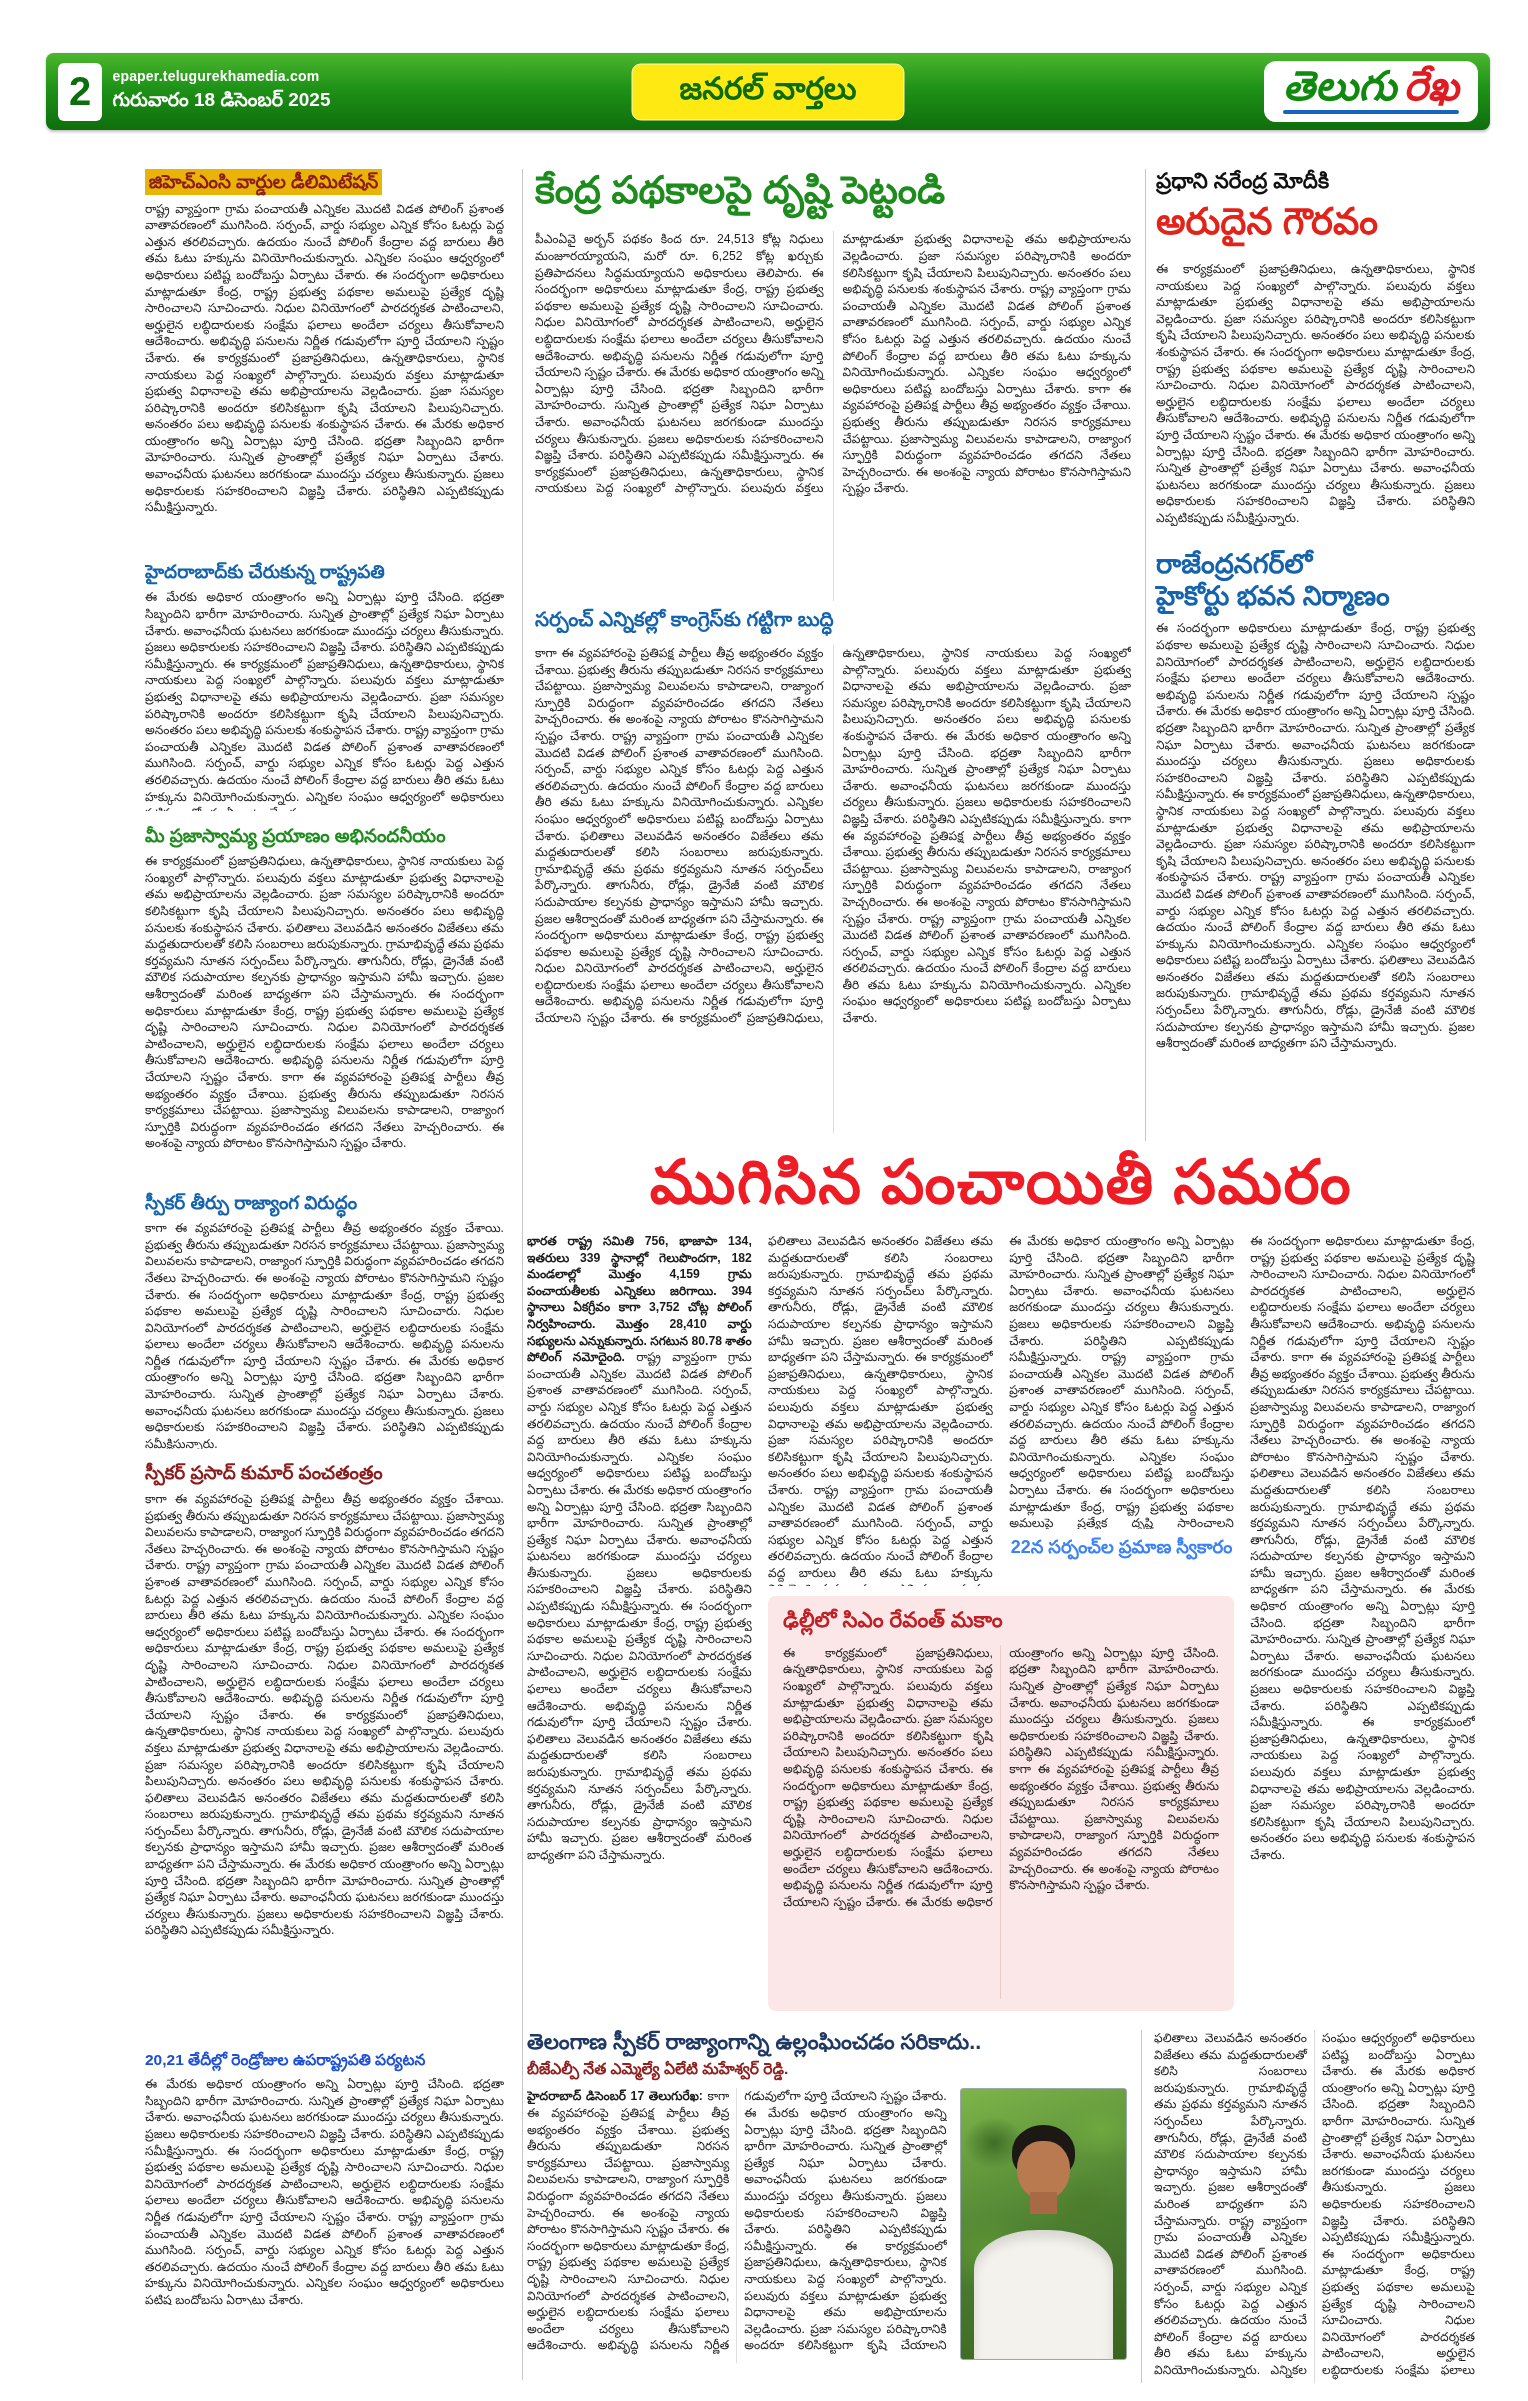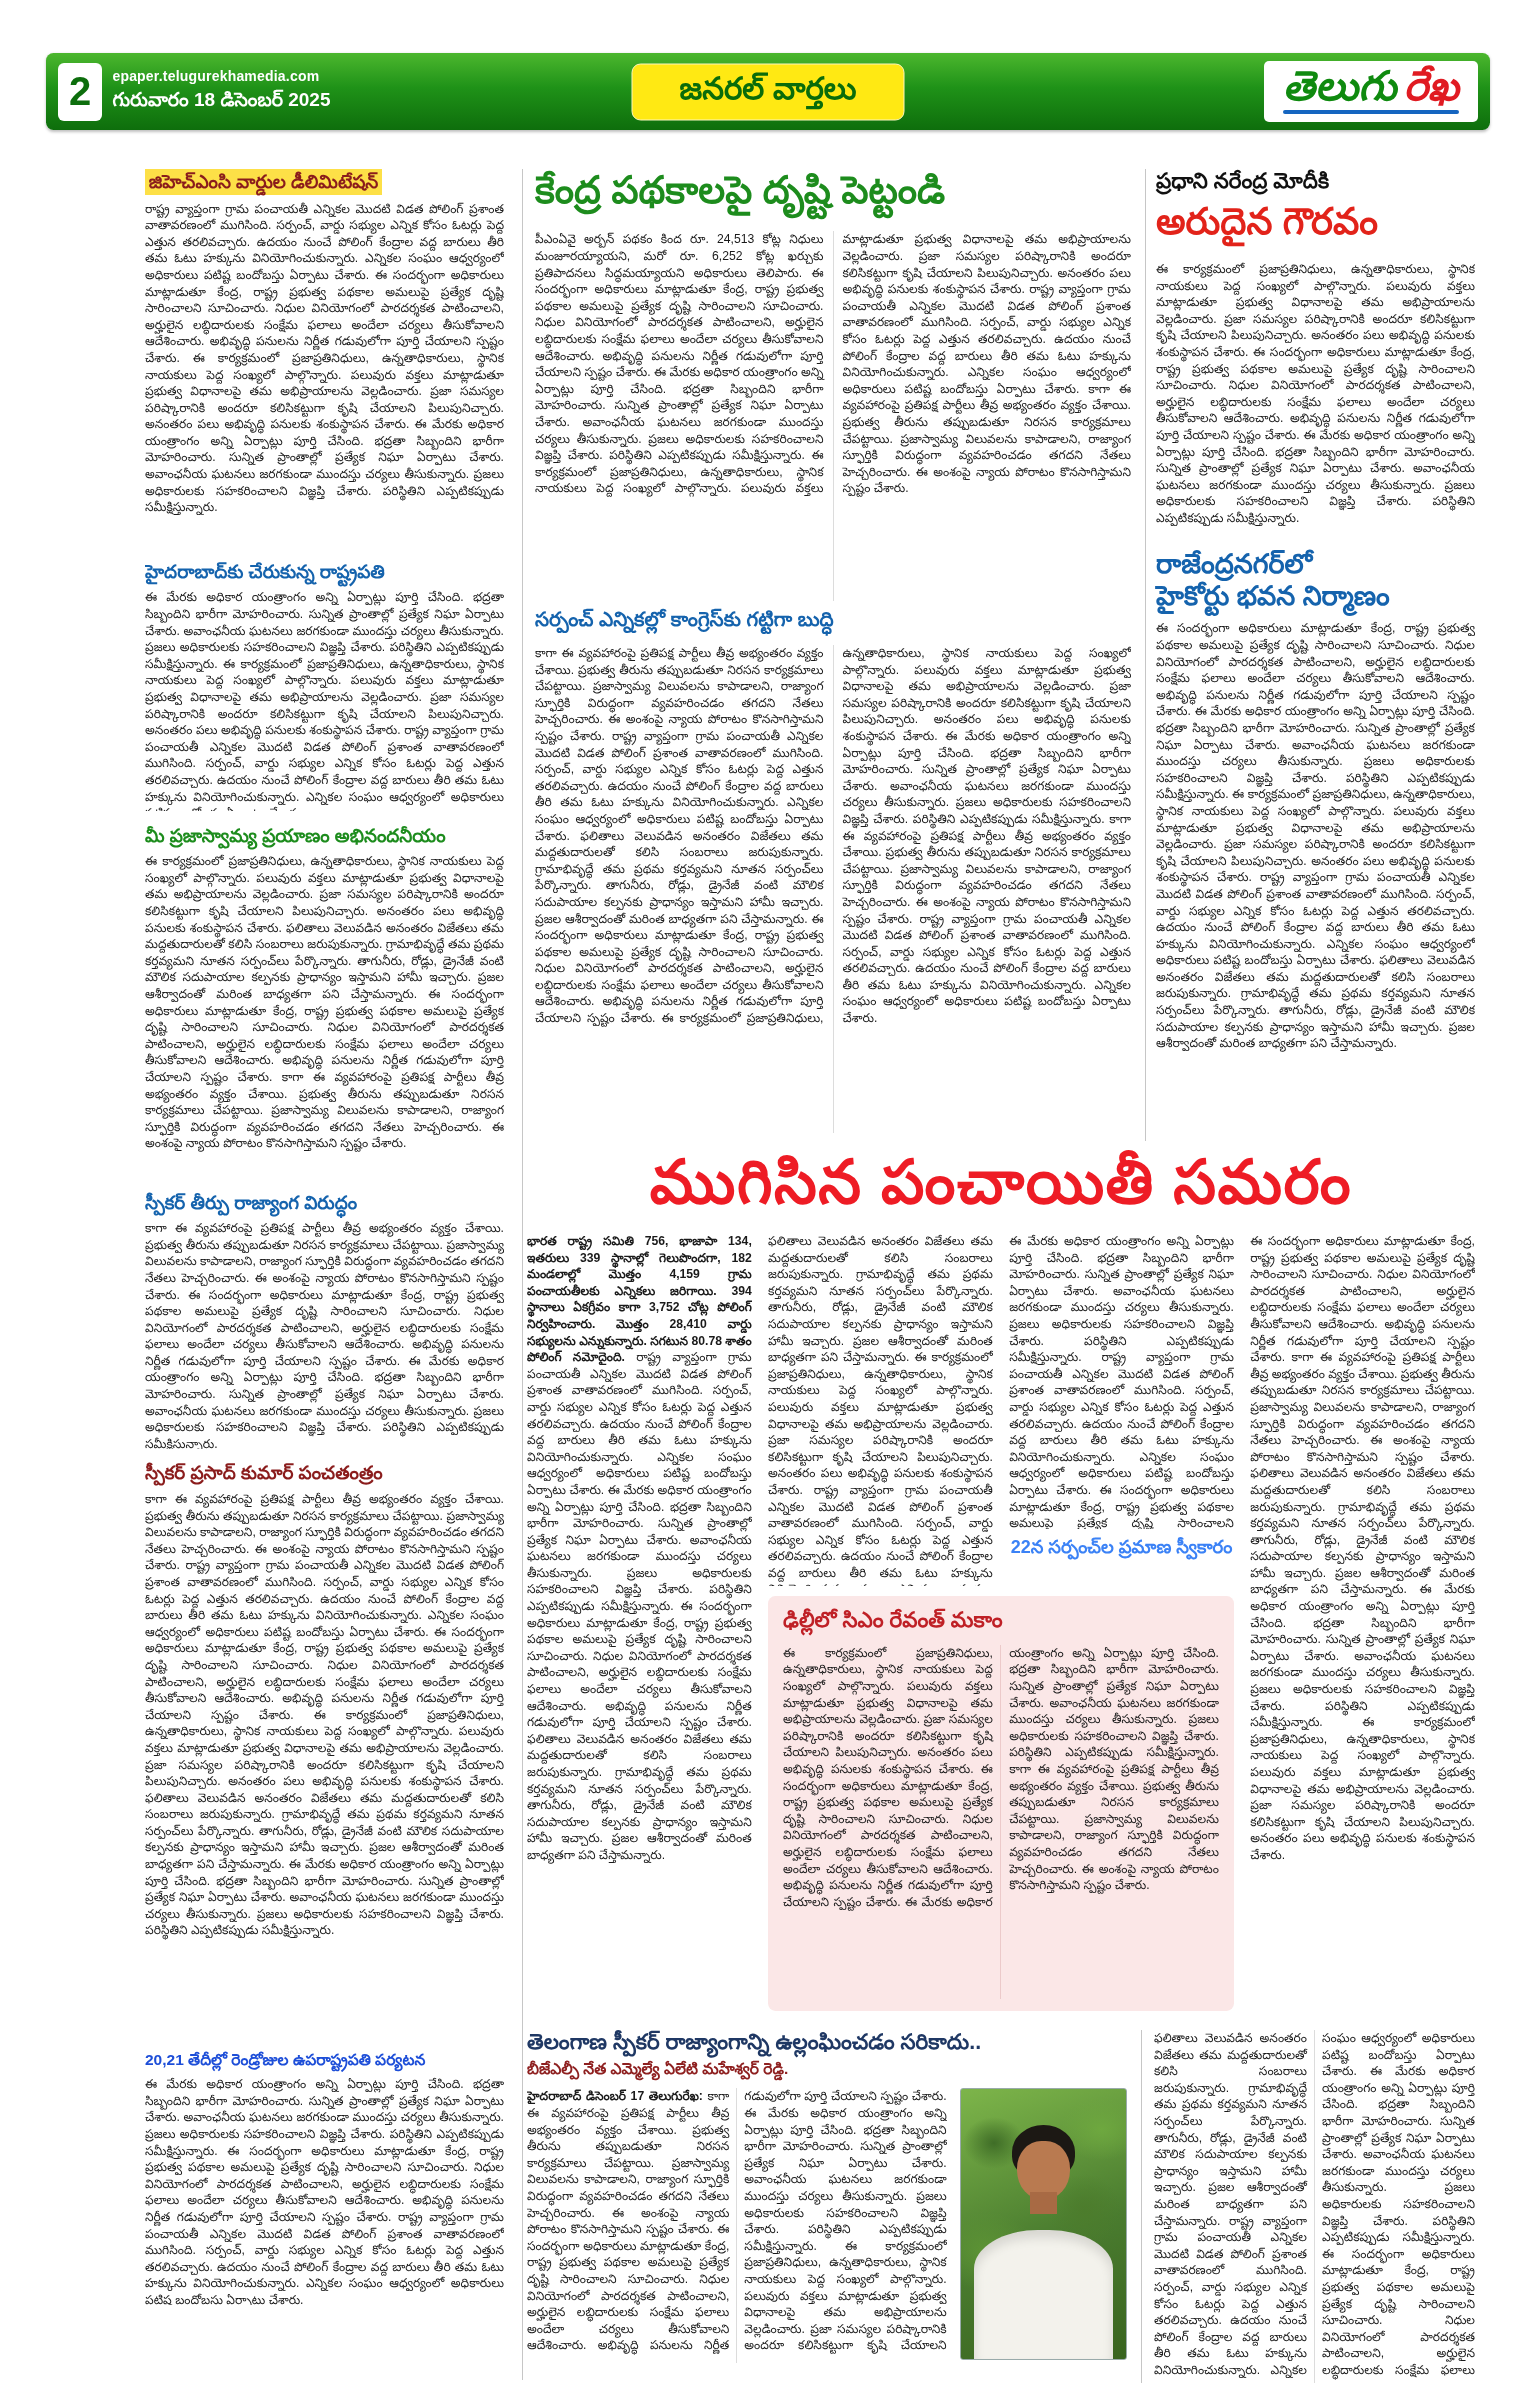--- a/index.html
+++ b/index.html
@@ -24,39 +24,39 @@
   }
   .hmeta { margin-left:10.4px; color:#ffffff; }
   .site  { font-size:14px; font-weight:bold; letter-spacing:0.2px; }
   .hdate { font-size:19px; font-weight:bold; margin-top:4.4px; }
   .pill {
     position:absolute; left:50%; top:50%; transform:translate(-50%,-50%);
     background:#ffe913; color:#0a6c0a; font-size:31px; font-weight:bold;
     padding:6px 47px; border-radius:9px; border:1.5px solid #fdf6c0; white-space:nowrap;
   }
   .brand {
-    margin-left:auto; background:#ffffff; border-radius:5px; padding:4.4px 19px 7.4px;
+    margin-left:auto; background:#ffffff; border-radius:12px; padding:4.4px 19px 7.4px;
     text-align:left; line-height:1;
   }
   .brand .bg1 { color:#0f8a0f; font-size:41px; font-weight:bold; font-style:italic; }
   .brand .bg2 { color:#e01b22; font-size:41px; font-weight:bold; font-style:italic; margin-left:7.4px; }
   .bswoosh { height:4.4px; background:#1565c0; border-radius:3px; margin-top:3px; }
 
   
   .bt {
     font-size:12.2px; line-height:1.36; text-align:justify; color:#1a1a1a;
     overflow:hidden;
   }
   .cols2 { column-count:2; column-gap:19px; column-rule:0.7px solid #dcdcdc; }
   .hl { font-weight:bold; line-height:1.22; margin-bottom:6px; }
   .dl { font-weight:bold; }
 
   
   .hl-maroon { color:#8a1c1c; font-size:18.5px; }
-  .hl-hilite { background:#fde047; display:inline-block; padding:1.5px 3.7px; }
+  .hl-hilite { background:#eab308; display:inline-block; padding:1.5px 3.7px; }
   .hl-blue   { color:#1563ad; font-size:18.5px; }
   .hl-green  { color:#1d8c1d; font-size:18.5px; }
   .hl-black  { color:#1d4ed8; font-size:15.5px; }
   .h-central { color:#1d8c1d; font-size:38px; font-weight:bold; margin-bottom:10.4px; white-space:nowrap; }
   .h-sarpanch{ color:#1563ad; font-size:20px; font-weight:bold; margin-bottom:9px; white-space:nowrap; }
   .h-red-big {
     color:#ee1c25; font-size:61px; font-weight:800; text-align:center;
     letter-spacing:1.5px; white-space:nowrap;
   }
   .kicker { color:#111; font-size:21.4px; font-weight:bold; }

